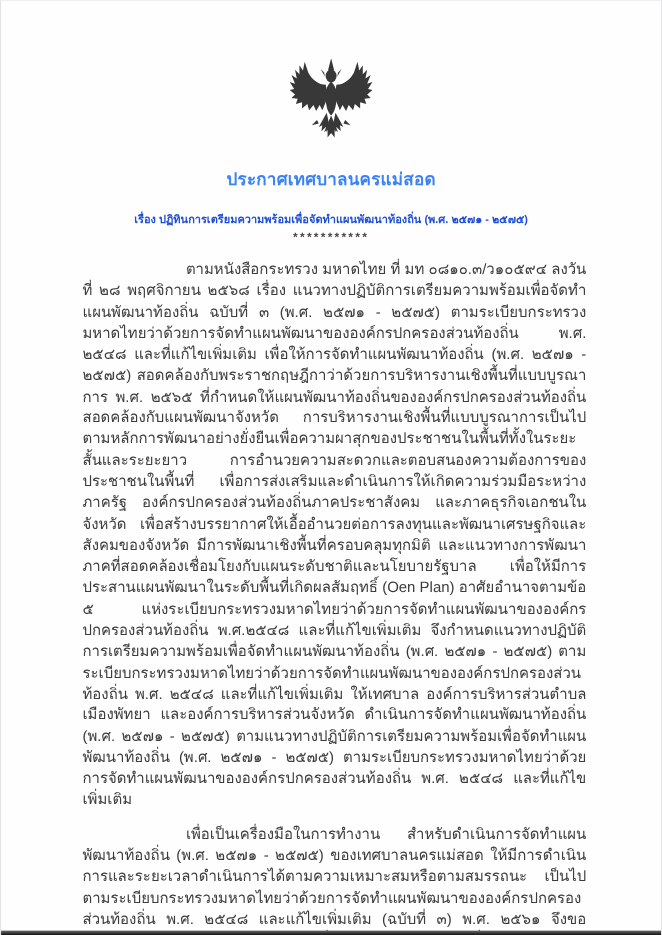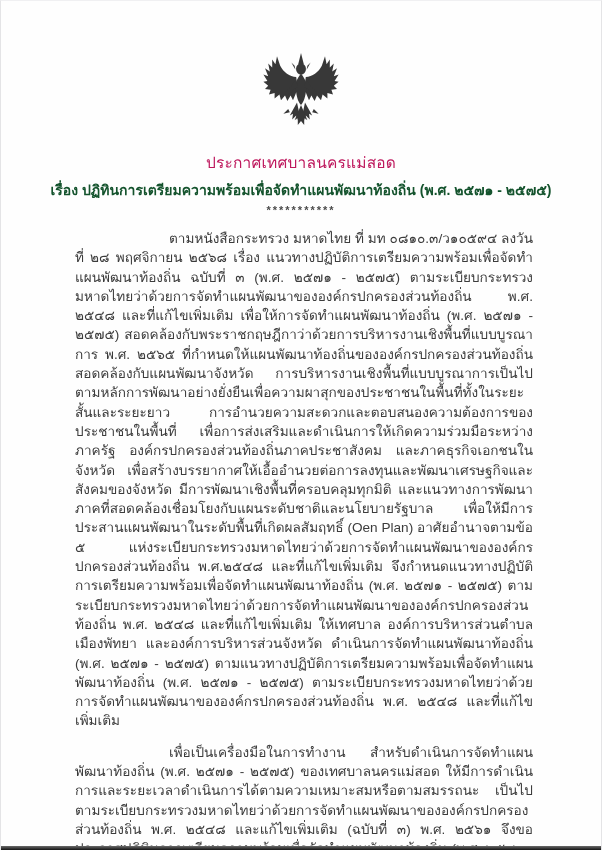--- a/index.html
+++ b/index.html
@@ -16,26 +16,26 @@
     border-top:1px solid #f0f0f2;
   }
   .page::after{ 
     content:"";
     position:absolute;left:0;bottom:0;width:100%;height:4px;
     background:linear-gradient(#6a6a6a,#141414);
   }
   .emblem{width:96px;height:92px;margin:50px auto 0 auto;}
   .emblem svg{display:block;width:100%;height:100%;}
   .title{
-    text-align:center;font-size:15.5px;font-weight:normal;color:#be185d;
+    text-align:center;font-size:15.5px;font-weight:bold;color:#3b82f6;
     margin-top:7px;letter-spacing:.2px;
   }
   .subject{
-    text-align:center;font-size:14px;font-weight:bold;color:#14532d;
-    margin-top:4px;
+    text-align:center;font-size:10px;font-weight:bold;color:#1d4ed8;
+    margin-top:17px;
   }
   .separator{
     text-align:center;font-size:11px;letter-spacing:2px;color:#4a4a4a;
     margin-top:3px;font-weight:bold;
   }
   .body-text{
     margin:13px 56px 0 62px;
     font-size:13.6px;line-height:19.3px;
     text-align:justify;
   }

